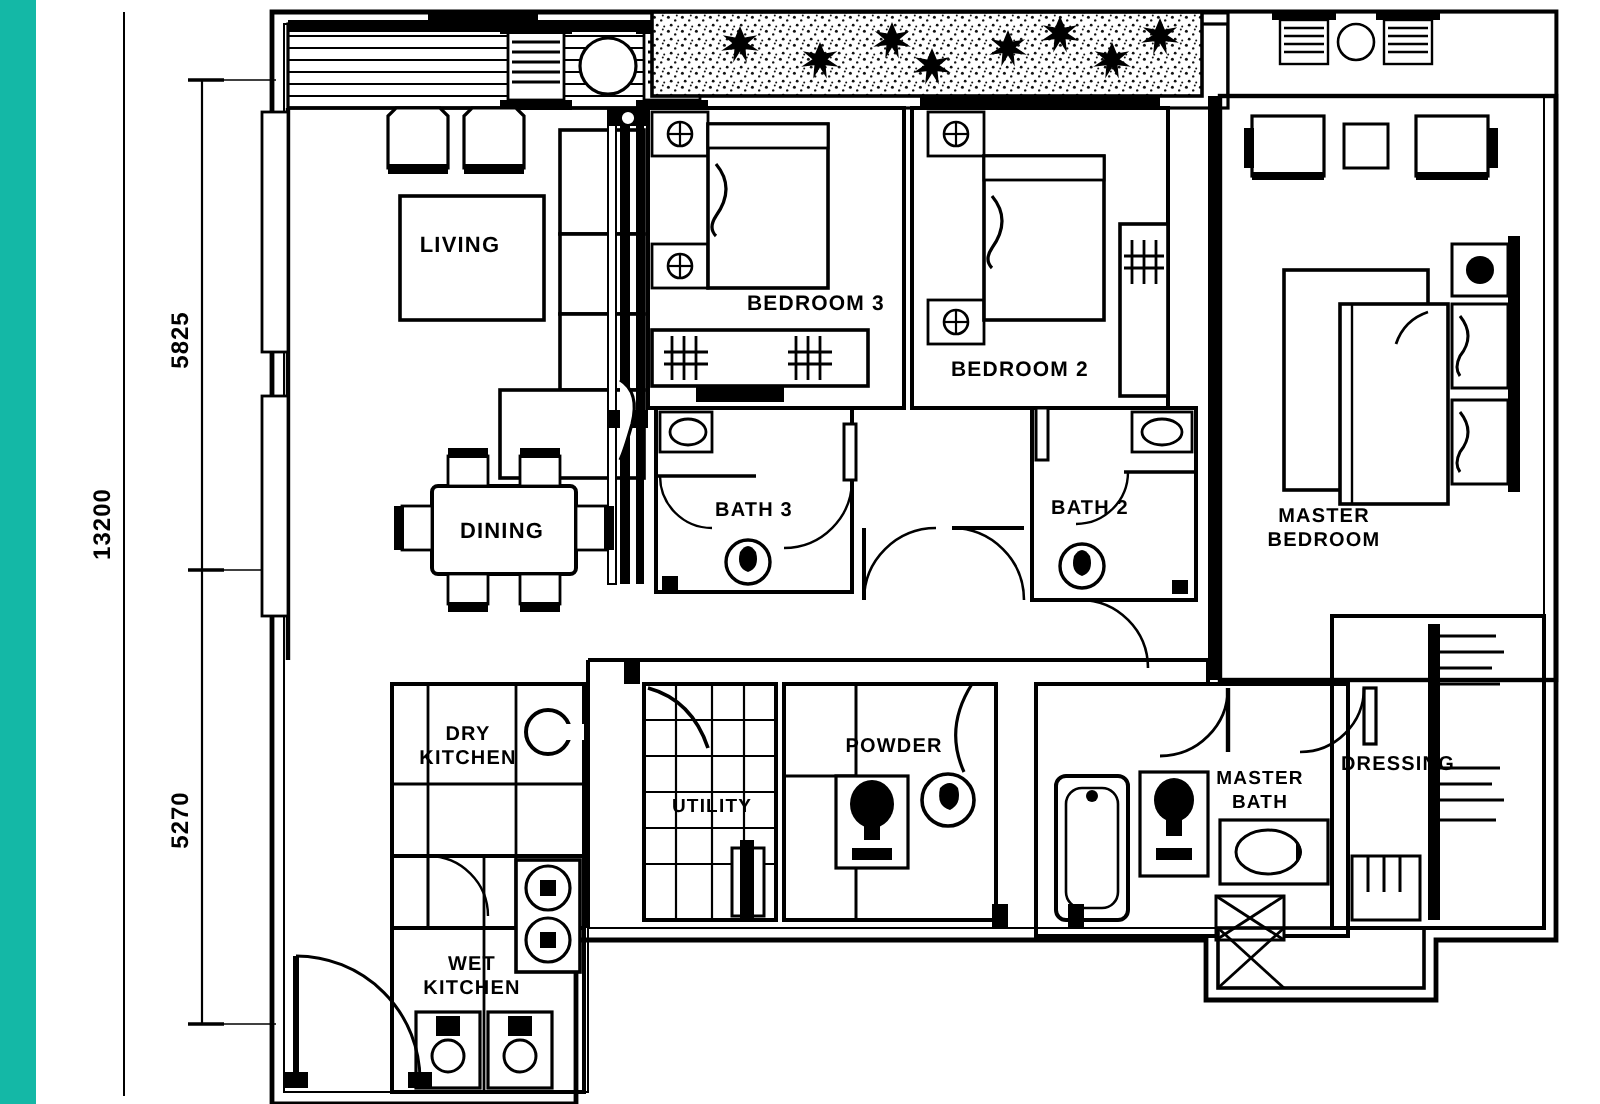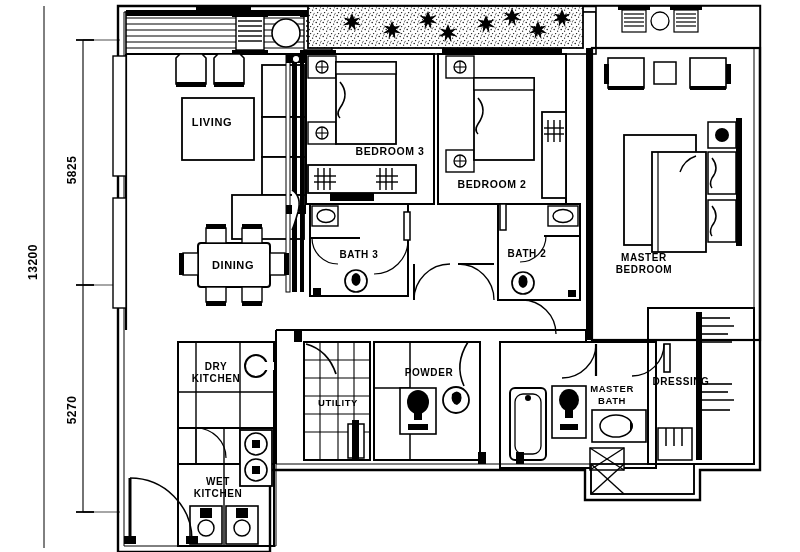--- a/index.html
+++ b/index.html
@@ -1,18 +1,18 @@
 <!DOCTYPE html>
 <html><head>
 <meta charset="utf-8">
 <title>Floor Plan</title>
 <style>
   html,body{margin:0;padding:0;background:#ffffff;}
   body{width:800px;height:552px;overflow:hidden;font-family:"Liberation Sans",sans-serif;}
-  #stage{position:relative;width:664px;height:552px;background:#14b8a6;}
+  #stage{position:relative;width:664px;height:552px;background:#14b8a6;padding-left:18px;}
   svg{display:block;}
   .rmlabel{
     font-family:"Liberation Sans",sans-serif;
     font-weight:bold;
     fill:#000;
     letter-spacing:0.6px;
   }
   .dimlabel{
     font-family:"Liberation Sans",sans-serif;
     font-weight:bold;

